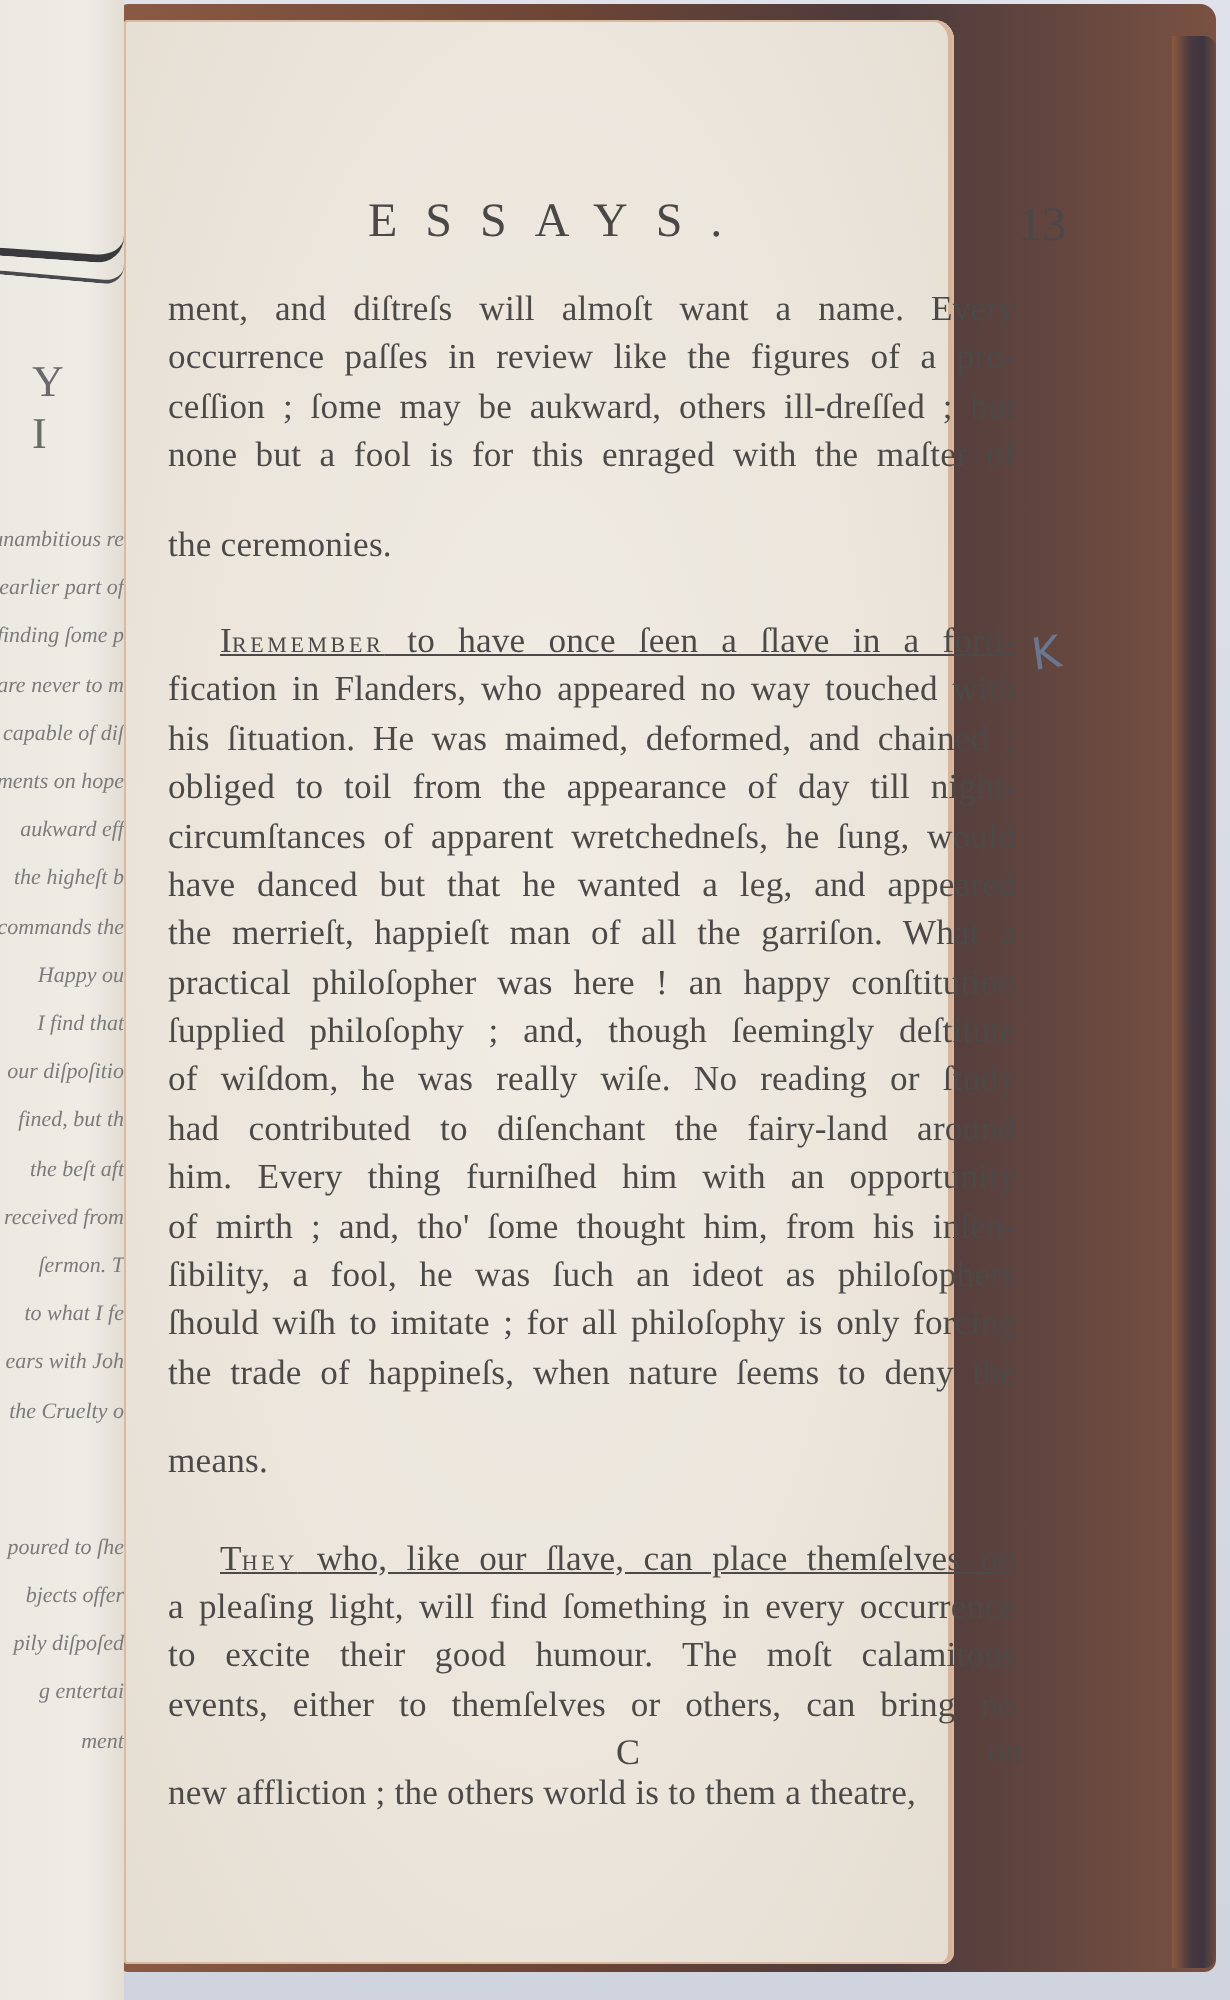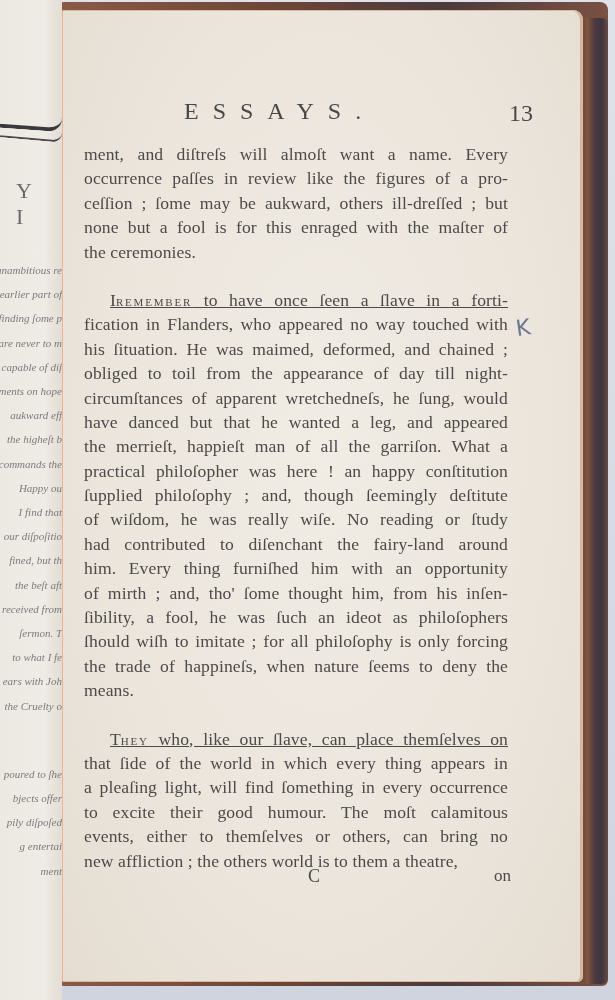--- a/index.html
+++ b/index.html
@@ -11,21 +11,21 @@
     .backdrop { position:absolute; left:0; top:0; width:615px; height:1000px;
       background:linear-gradient(180deg,#dfe2ea 0%,#d0d4df 100%); }
     
     .cover { position:absolute; left:60px; top:2px; width:548px; height:984px;
       background:linear-gradient(90deg,#8a5a44 0%,#6d4536 40%,#4c3a3c 70%,#7a5142 100%);
       border-radius:4px 8px 6px 4px; }
     .cover-edge-right { position:absolute; left:586px; top:18px; width:22px; height:966px;
       background:linear-gradient(90deg,#8b5a3e 0%,#4a3a40 40%,#3d3540 70%,#6a4a3e 100%);
       border-radius:0 6px 6px 0; }
     
-    .page { position:absolute; left:62px; top:10px; width:521px; height:972px;
+    .page { position:absolute; left:62px; top:10px; width:415px; height:972px;
       background:radial-gradient(ellipse at 50% 45%,#f1ece4 0%,#ebe5dc 60%,#e5ddd1 100%);
       border-radius:2px 10px 6px 2px;
       box-shadow: inset 0 0 0 1px #d9b9a0, inset -3px 0 0 #d8b49a; }
     
     .left-page { position:absolute; left:0; top:0; width:62px; height:1000px;
       background:linear-gradient(90deg,#ece9e3 0%,#efece6 70%,#e3ddd3 100%);
       overflow:hidden; }
     .left-rule { position:absolute; left:0; top:116px; width:62px; height:10px;
       border-bottom:4px solid #3a3a3e; border-radius:0 0 40px 0; transform:skewY(4deg); }
     .left-rule2 { position:absolute; left:0; top:130px; width:62px; height:8px;
@@ -38,21 +38,21 @@
 
     .running-head { position:absolute; left:0; top:88px; width:521px; height:30px; }
     .rh-title { position:absolute; left:122px; top:0; font-size:24px; letter-spacing:14px; color:#4a4846; }
     .rh-page { position:absolute; right:50px; top:2px; font-size:24px; color:#4a4846; }
 
     .body-text { position:absolute; left:22px; top:132px; width:424px; color:#4c4a48;
       font-size:17.6px; line-height:24.4px; text-align:justify; letter-spacing:0.1px; }
     .para { margin:0; }
     .para + .para { margin-top:24px; }
     .line { display:block; text-align:justify; text-align-last:justify; white-space:nowrap; height:24.4px; }
-    .line.last { text-align-last:left; }
+    .line.last { text-align-last:left;margin-top:20px; }
     .indent { padding-left:26px;text-decoration:underline; }
     .sc { font-variant:small-caps; letter-spacing:1.8px; font-size:16px; }
     .margin-mark { position:absolute; left:454px; top:305px; font-size:22px; color:#6b7690; font-family:"DejaVu Sans",sans-serif; transform:rotate(-8deg); }
     .signature { position:absolute; left:246px; top:856px; font-size:18px; color:#4c4a48; }
     .catchword { position:absolute; left:432px; top:856px; font-size:17px; color:#4c4a48; }
   </style>
 </head>
 <body>
 
 <div class="backdrop"></div>
@@ -120,21 +120,20 @@
         <span class="line">had contributed to diſenchant the fairy-land around</span>
         <span class="line">him.   Every thing furniſhed him with an opportunity</span>
         <span class="line">of mirth ;  and, tho' ſome thought him, from his inſen-</span>
         <span class="line">ſibility, a fool, he was ſuch an ideot as philoſophers</span>
         <span class="line">ſhould wiſh to imitate ;  for all philoſophy is only forcing</span>
         <span class="line">the trade of happineſs, when nature ſeems to deny the</span>
         <span class="line last">means.</span>
       </div>
       <div class="para">
         <span class="line indent"><span>T</span><span class="sc">hey</span><span> who, like our ſlave, can place themſelves on</span></span>
-        <span class="line">that ſide of the world in which every thing appears in</span>
         <span class="line">a pleaſing light, will find ſomething in every occurrence</span>
         <span class="line">to excite their good humour.   The moſt calamitous</span>
         <span class="line">events, either to themſelves or others, can bring no</span>
         <span class="line last">new affliction ;  the others world is to them a theatre,</span>
       </div>
     </div>
 
   <span class="margin-mark">K</span>
   <span class="signature">C</span>
   <span class="catchword">on</span>

